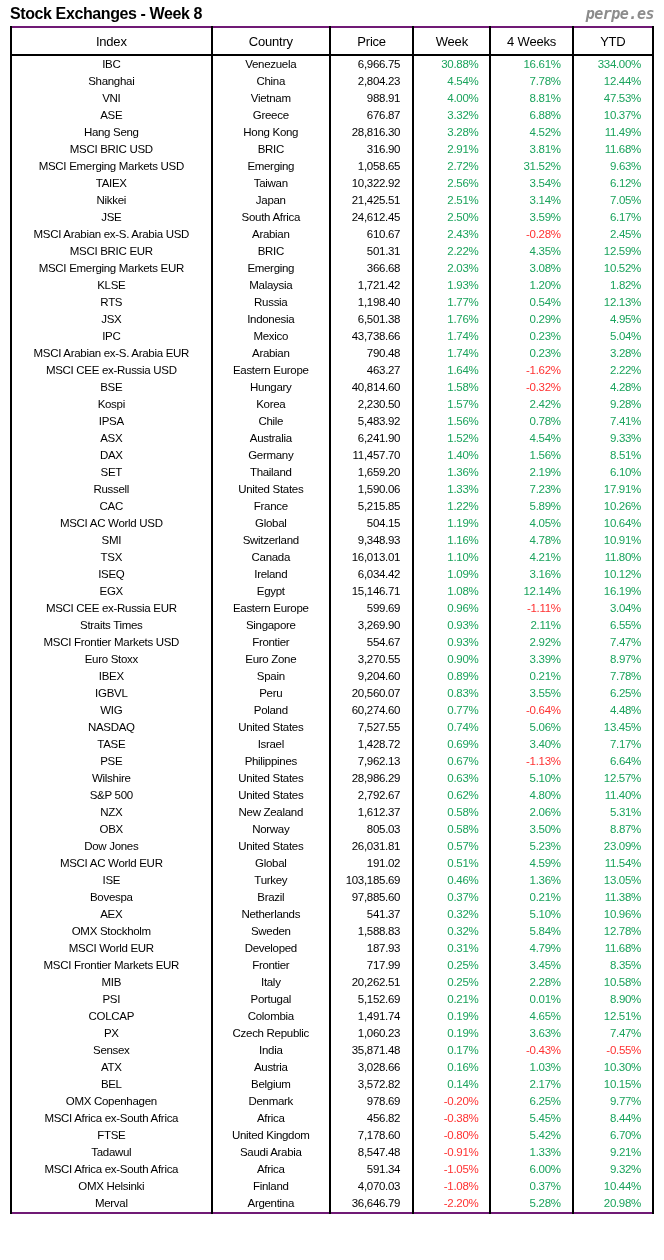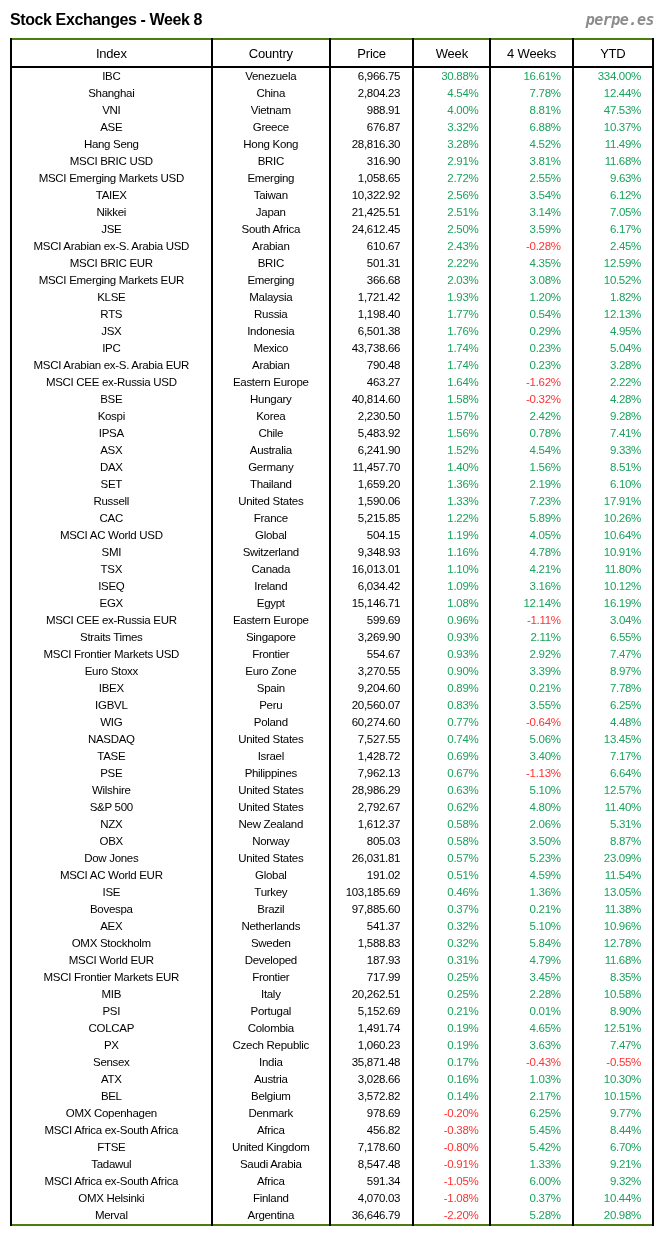--- a/index.html
+++ b/index.html
@@ -4,21 +4,21 @@
 <style>
   html, body { margin: 0; padding: 0; }
   body {
     width: 664px; height: 1260px;
     background: #ffffff;
     font-family: "Liberation Sans", sans-serif;
     color: #000000;
     -webkit-font-smoothing: antialiased;
   }
   .titlebar {
-    height: 38px;
+    height: 26px;
     padding: 3px 10px 1px 10px;
     display: flex;
     justify-content: space-between;
     align-items: center;
     box-sizing: border-box;
   }
   .page-title {
     font-size: 16px;
     font-weight: bold;
     letter-spacing: -0.4px;
@@ -30,21 +30,21 @@
     font-size: 15px;
     color: #8c8c8c;
     letter-spacing: -0.5px;
     text-align: center;
   }
   table.stock-table {
     margin-left: 10px;
     width: 644px;
     border-collapse: collapse;
     table-layout: fixed;
-    border: 2px solid #4d7c0f;
+    border: 2px solid #701a75;
   }
   .stock-table th, .stock-table td {
     border-left: 2px solid #000000;
     border-right: 2px solid #000000;
     overflow: hidden;
     white-space: nowrap;
     padding: 0;
   }
   .stock-table thead th {
     height: 26px;
@@ -140,21 +140,21 @@
         <td class="col-price">316.90</td>
         <td class="col-pct pos">2.91%</td>
         <td class="col-pct pos">3.81%</td>
         <td class="col-pct pos">11.68%</td>
       </tr>
       <tr>
         <td class="col-index">MSCI Emerging Markets USD</td>
         <td class="col-country">Emerging</td>
         <td class="col-price">1,058.65</td>
         <td class="col-pct pos">2.72%</td>
-        <td class="col-pct pos">2.55%</td>
+        <td class="col-pct pos">31.52%</td>
         <td class="col-pct pos">9.63%</td>
       </tr>
       <tr>
         <td class="col-index">TAIEX</td>
         <td class="col-country">Taiwan</td>
         <td class="col-price">10,322.92</td>
         <td class="col-pct pos">2.56%</td>
         <td class="col-pct pos">3.54%</td>
         <td class="col-pct pos">6.12%</td>
       </tr>

